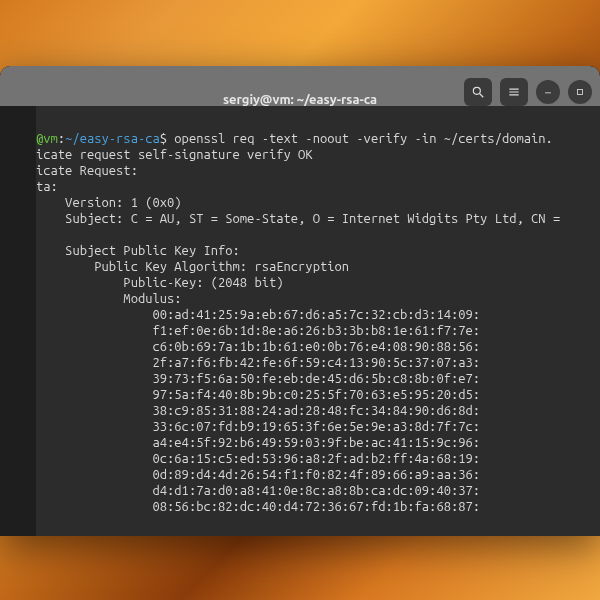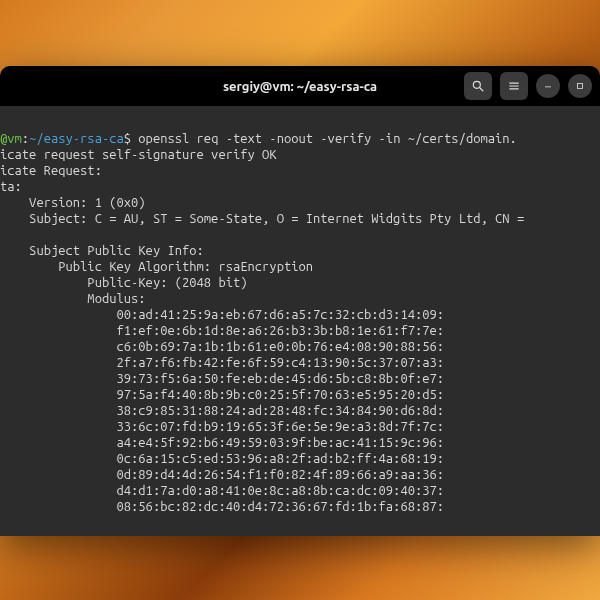--- a/index.html
+++ b/index.html
@@ -19,23 +19,23 @@
       height: 470px;
       background: #1e1e1e;
       border-radius: 10px 10px 0 0;
       box-shadow: 0 10px 40px rgba(0,0,0,0.5);
       display: flex;
       flex-direction: column;
       overflow: hidden;
     }
     .titlebar {
       height: 40px;
-      background: #000000;
+      background: #737373;
       display: flex;
-      align-items: center;
+      align-items: flex-end;
       justify-content: center;
       position: relative;
       border-radius: 10px 10px 0 0;
       flex-shrink: 0;
     }
     .window-title {
       color: #e6e6e6;
       font-family: Ubuntu, "Segoe UI", sans-serif;
       font-size: 13px;
       font-weight: 600;
@@ -68,20 +68,21 @@
     .tb-btn.round svg { width: 10px; height: 10px; }
     .terminal-body {
       flex: 1;
       background: #2c2c2c;
       padding: 8px 0 8px 0;
       color: #d8d8d8;
       font-size: 13px;
       line-height: 16px;
       white-space: pre;
       overflow: hidden;
+      margin-left: 36px;
     }
     .line { padding-left: 0; }
     .prompt-user { color: #6cc644; }
     .prompt-sep  { color: #d8d8d8; }
     .prompt-path { color: #4aa3df; }
     .cmd { color: #d8d8d8; }
   </style>
 </head>
 <body>
 

